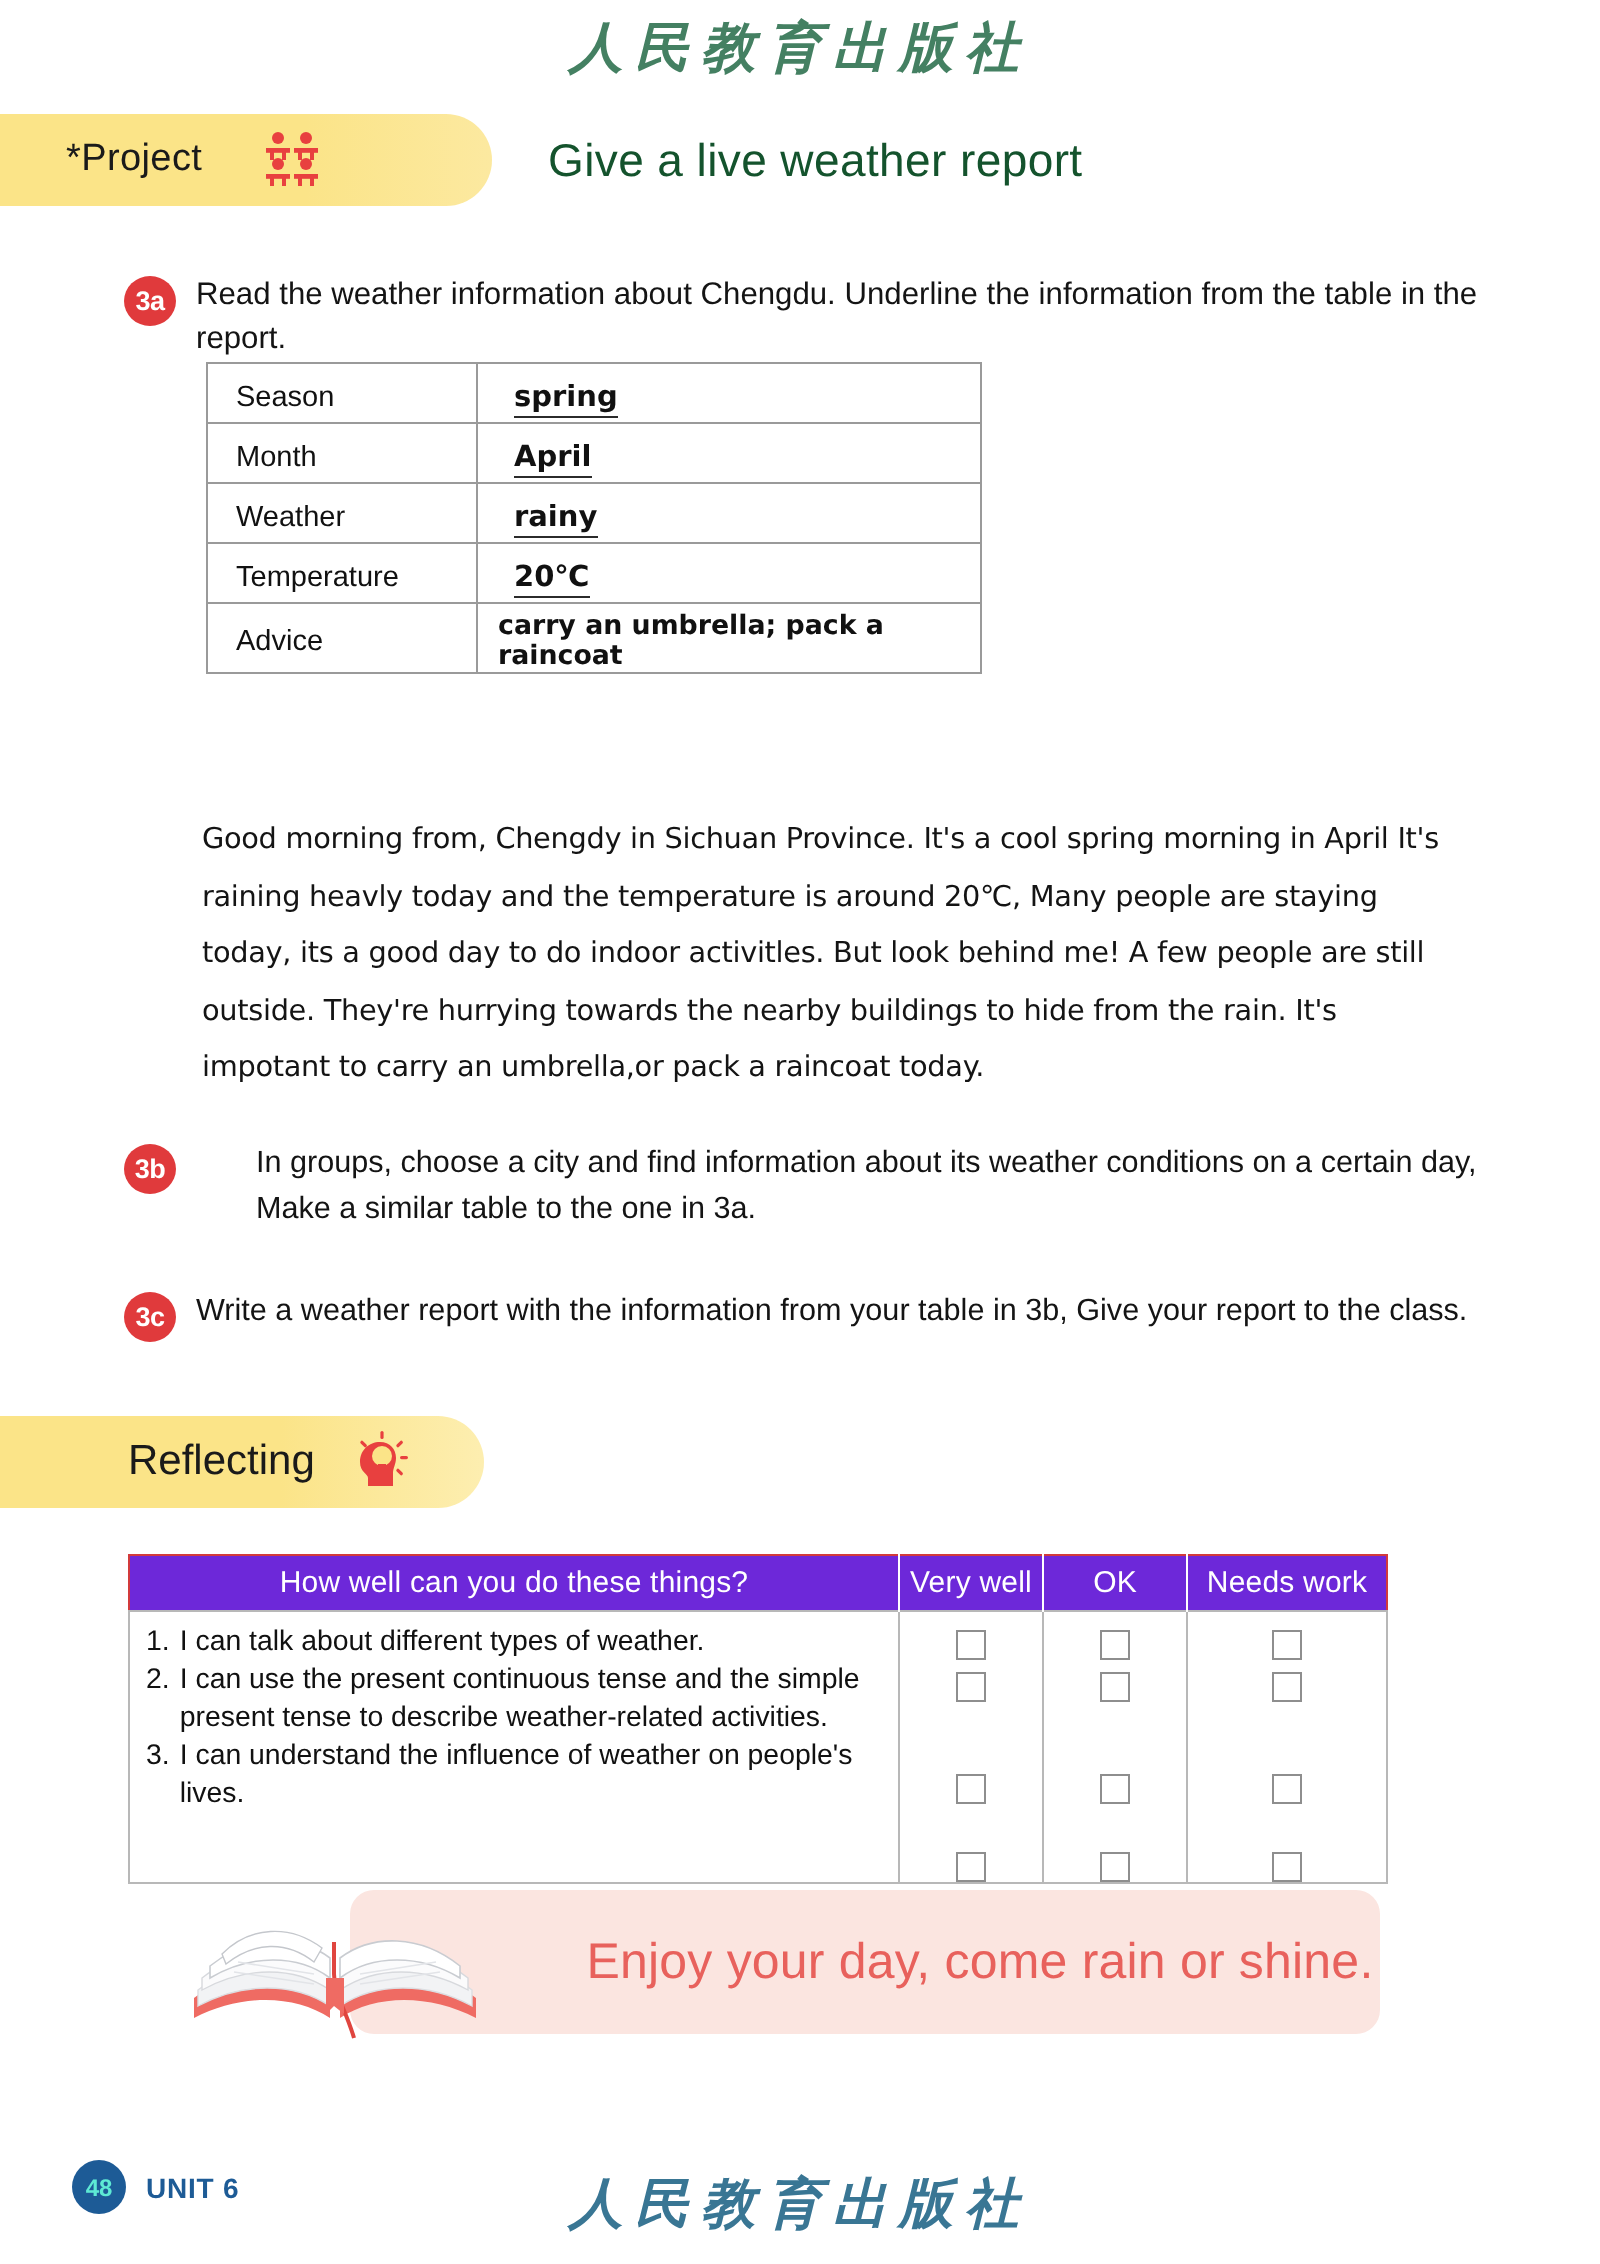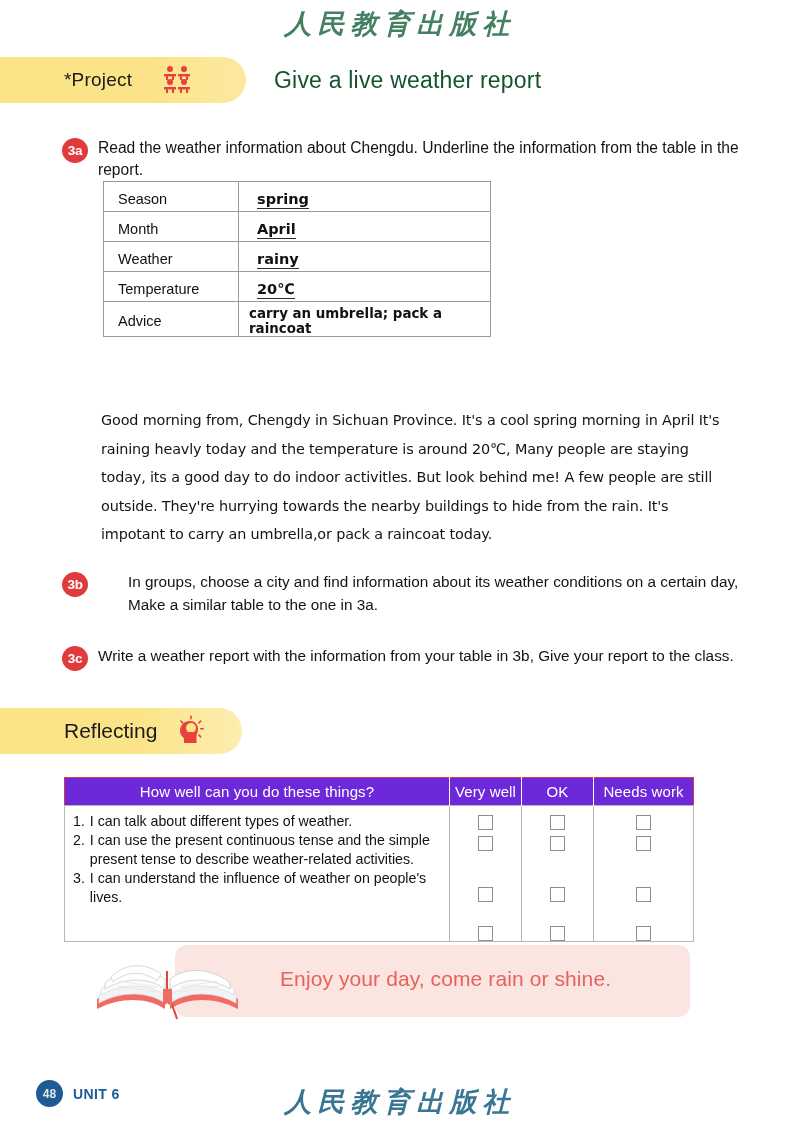--- a/index.html
+++ b/index.html
@@ -35,21 +35,21 @@
     position: absolute;
     top: 57px; left: 0;
     width: 800px; height: 46px;
     display: flex; align-items: center;
   }
   .project-pill {
     width: 246px; height: 46px;
     background: linear-gradient(90deg,#fbe488 0%,#fbe488 62%,#fce9a0 100%);
     border-radius: 0 23px 23px 0;
     display: flex; align-items: center;
-    padding-left: 64px;
+    padding-left: 33px;
     gap: 28px;
   }
   .project-label {
     font-size: 19px; color: #1a1a1a; font-weight: 400;
     letter-spacing: .2px;
   }
   .project-icon { width: 34px; height: 30px; display:block; }
   .project-title {
     margin-left: 28px;
     font-size: 23px;
@@ -189,30 +189,31 @@
   .quote-wrap { position: absolute; top: 945px; left: 130px; width: 560px; height: 72px; }
   .quote-bg {
     position: absolute; left: 45px; top: 0;
     width: 515px; height: 72px;
     background: #fbe5e0;
     border-radius: 12px;
   }
   .quote-text {
     position: absolute; left: 150px; top: 22px;
     width: 420px;
-    font-size: 21px; color: #e8615c;
+    font-size: 25px; color: #e8615c;
     letter-spacing: .1px;
+    text-align: center;
   }
   .book-icon { position: absolute; left: -45px; top: -8px; width: 165px; height: 85px; }
 
   
   .footer { position: absolute; top: 1080px; left: 36px; display: flex; align-items: center; gap: 10px; }
   .page-badge {
     width: 27px; height: 27px; border-radius: 50%;
-    background: #1d5b96; color: #e5e5e5;
+    background: #1d5b96; color: #5eead4;
     font-size: 12px; font-weight: bold;
     display: flex; align-items: center; justify-content: center;
   }
   .unit-label { font-size: 14px; font-weight: bold; color: #1d5b96; letter-spacing: .4px; }
 </style>
 </head>
 <body>
 
 <div class="watermark watermark-top">人民教育出版社</div>
 

